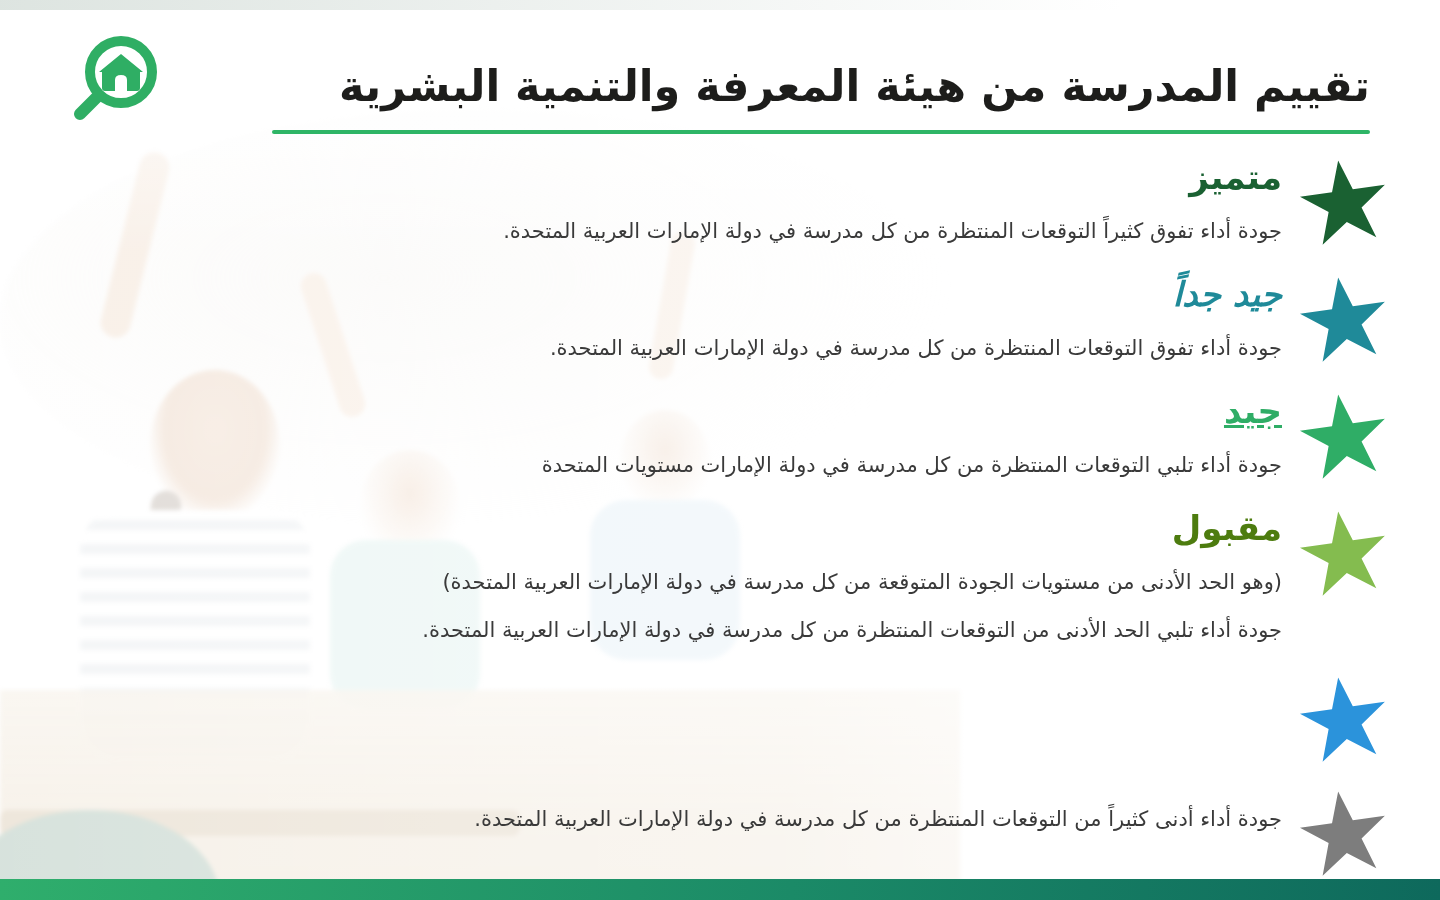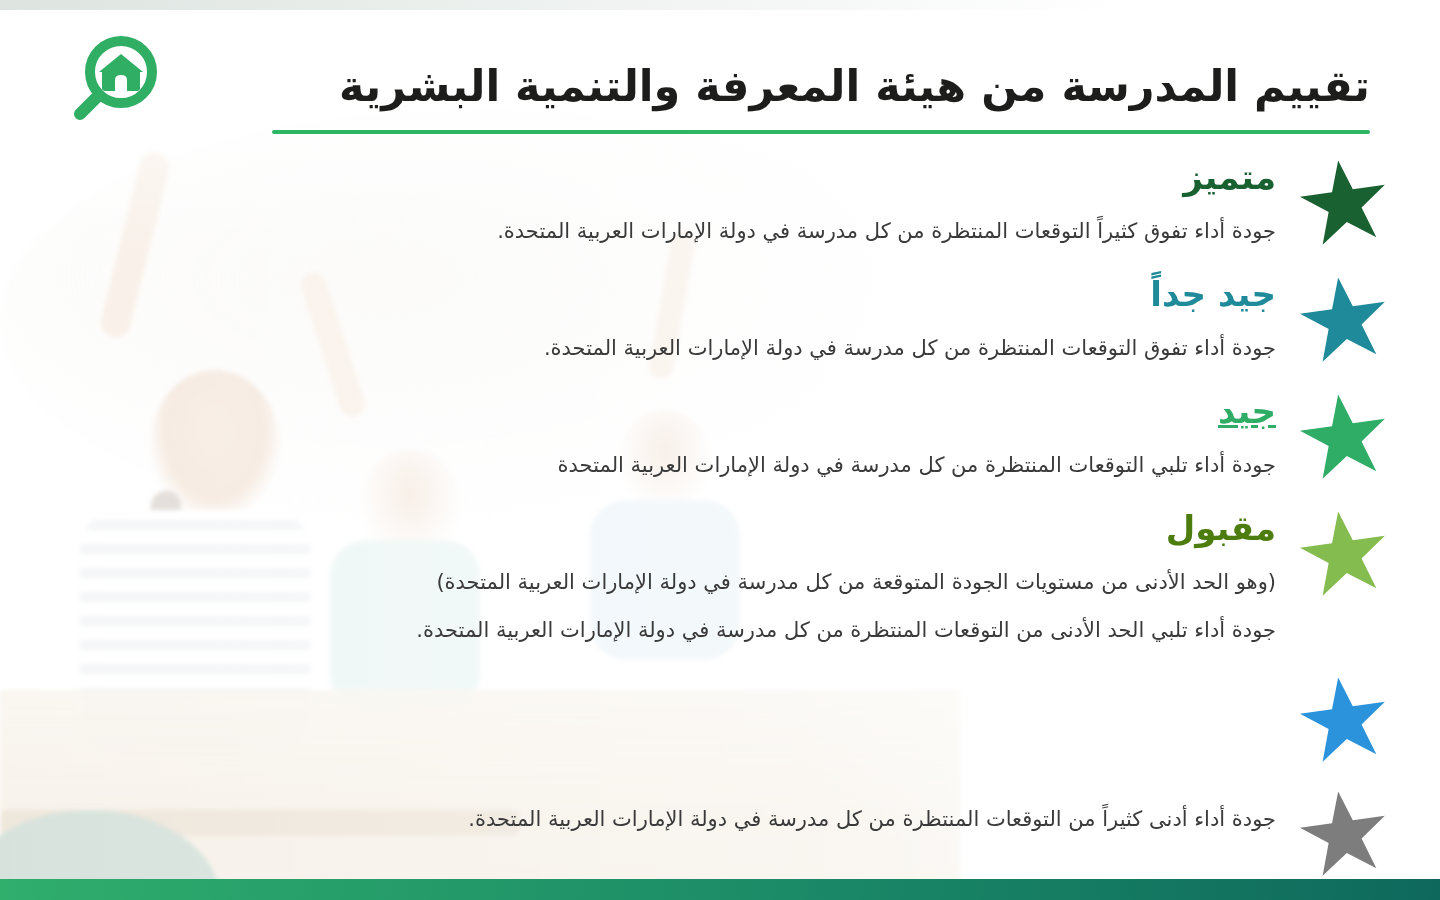--- a/index.html
+++ b/index.html
@@ -39,21 +39,21 @@
   
   .logo { position:absolute; left:64px; top:30px; width:100px; height:100px; }
 
   
   .header { position:absolute; top:38px; left:272px; right:70px; text-align:right; direction:rtl;margin-top:18px; }
   .title { font-size:43px; font-weight:700; color:#1d1d1b; line-height:1.4; letter-spacing:0; }
   .underline { margin-top:14px; height:4px; width:100%; border-radius:2px; }
 
   
   .ratings { position:absolute; top:156px; left:150px; right:48px; direction:rtl; }
-  .row { display:flex; flex-direction:row; align-items:flex-start; gap:20px; margin-bottom:26px; }
+  .row { display:flex; flex-direction:row; align-items:flex-start; gap:14px; margin-bottom:26px; }
   .star-wrap { width:96px; flex:0 0 96px; display:flex; justify-content:center; padding-top:4px; }
   .star-wrap svg { width:88px; height:84px; transform:rotate(-8deg); }
   .texts { flex:1 1 auto; text-align:right; }
   .rating-title { font-size:34px; font-weight:700; line-height:1.25; }
   .desc { font-size:21px; color:#3a3a3a; line-height:1.55; margin-top:16px; }
   .desc:empty { display:none; }
 
   
   .bottom-bar { position:absolute; left:0; right:0; bottom:0; height:21px;
                 background:linear-gradient(90deg, #2fae6c 0%, #1b8a67 55%, #0e695c 100%); }
@@ -113,35 +113,35 @@
       </div>
     </section>
 
     <section class="row">
       <div class="star-wrap">
         <svg viewBox="0 0 100 96">
             <polygon points="50,0 62,35 99,35 69,57 81,93 50,71 19,93 31,57 1,35 38,35" fill="#1f8a99"></polygon>
           </svg>
       </div>
       <div class="texts">
-        <h2 class="rating-title" style="color: rgb(31, 138, 153);">جيد جداً</h2>
+        <h2 class="rating-title" style="color: rgb(31, 138, 153); font-style: italic;">جيد جداً</h2>
         <p class="desc">جودة أداء تفوق التوقعات المنتظرة من كل مدرسة في دولة الإمارات العربية المتحدة.</p>
 
       </div>
     </section>
 
     <section class="row">
       <div class="star-wrap">
         <svg viewBox="0 0 100 96">
             <polygon points="50,0 62,35 99,35 69,57 81,93 50,71 19,93 31,57 1,35 38,35" fill="#2fad66"></polygon>
           </svg>
       </div>
       <div class="texts">
         <h2 class="rating-title" style="color: rgb(47, 173, 102); text-decoration: underline;">جيد</h2>
-        <p class="desc">جودة أداء تلبي التوقعات المنتظرة من كل مدرسة في دولة الإمارات العربية المتحدة</p>
+        <p class="desc">جودة أداء تلبي التوقعات المنتظرة من كل مدرسة في دولة الإمارات مستويات المتحدة</p>
       </div>
     </section>
 
     <section class="row">
       <div class="star-wrap">
         <svg viewBox="0 0 100 96">
             <polygon points="50,0 62,35 99,35 69,57 81,93 50,71 19,93 31,57 1,35 38,35" fill="#84bc4f"></polygon>
           </svg>
       </div>
       <div class="texts">

